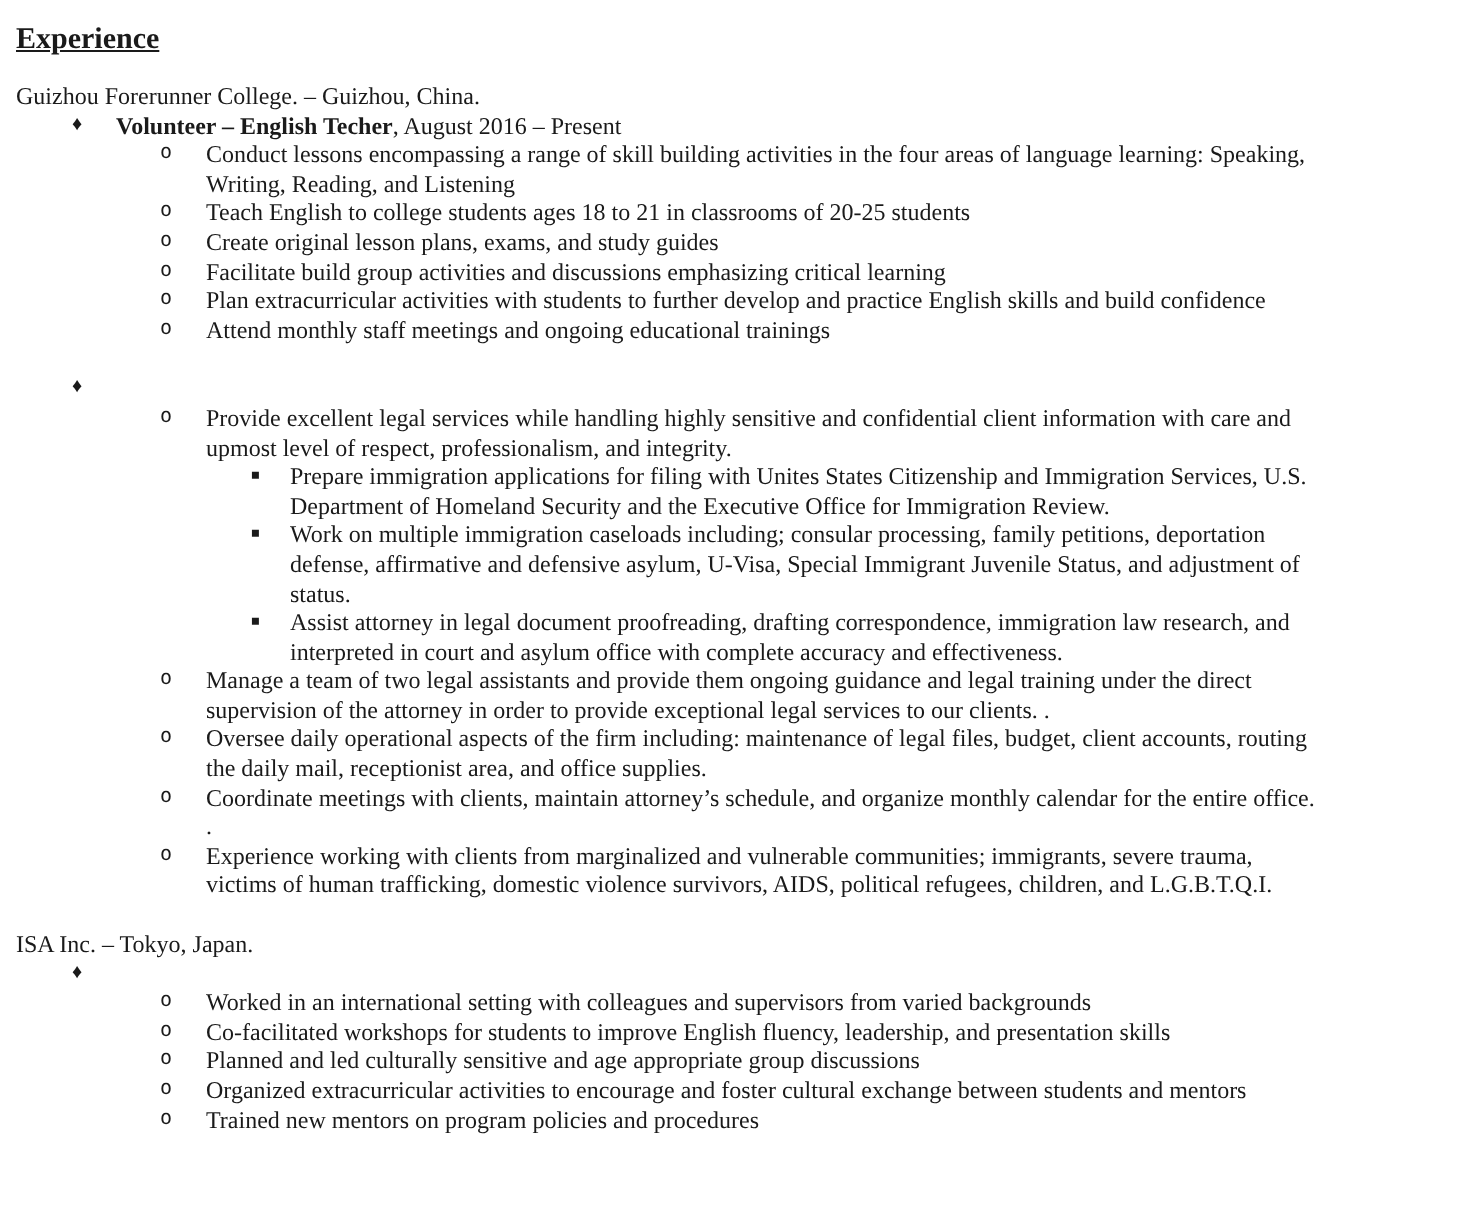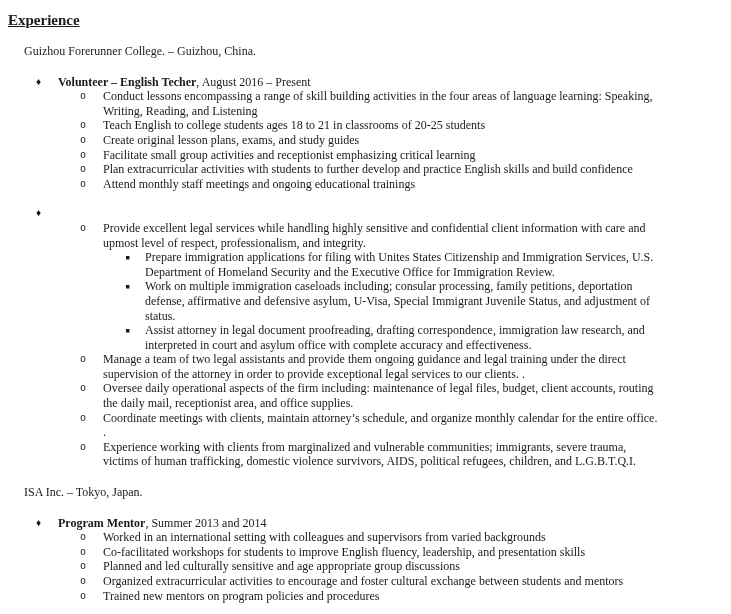--- a/index.html
+++ b/index.html
@@ -20,21 +20,21 @@
     overflow: hidden;
   }
   .heading {
     font-size: 15px;
     font-weight: bold;
     text-decoration: underline;
     margin: 0 0 13px 0;
     line-height: 16px;
   }
   .job { margin: 0 0 15px 0; }
-  .company { margin: 16px; }
+  .company { margin: 0; }
   .title-line {
     display: flex;
     margin-left: 28px;
   }
   .title-line .marker {
     flex: 0 0 22px;
     font-size: 10px;
     line-height: 14.6px;
   }
   .title-line .title-text b { font-weight: bold; }
@@ -72,21 +72,21 @@
         <div class="bullet lvl2">
           <span class="marker">o</span>
           <div class="bullet-text">Teach English to college students ages 18 to 21 in classrooms of 20-25 students</div>
         </div>
         <div class="bullet lvl2">
           <span class="marker">o</span>
           <div class="bullet-text">Create original lesson plans, exams, and study guides</div>
         </div>
         <div class="bullet lvl2">
           <span class="marker">o</span>
-          <div class="bullet-text">Facilitate small group activities and receptionist emphasizing critical learning</div>
+          <div class="bullet-text">Facilitate build group activities and discussions emphasizing critical learning</div>
         </div>
         <div class="bullet lvl2">
           <span class="marker">o</span>
           <div class="bullet-text">Plan extracurricular activities with students to further develop and practice English skills and build confidence</div>
         </div>
         <div class="bullet lvl2">
           <span class="marker">o</span>
           <div class="bullet-text">Attend monthly staff meetings and ongoing educational trainings</div>
         </div>
       </section>
@@ -124,21 +124,20 @@
         </div>
         <div class="bullet lvl2">
           <span class="marker">o</span>
           <div class="bullet-text">Experience working with clients from marginalized and vulnerable communities; immigrants, severe trauma, victims of human trafficking, domestic violence survivors, AIDS, political refugees, children, and L.G.B.T.Q.I.</div>
         </div>
       </section>
       <section class="job">
         <div class="company">ISA Inc. – Tokyo, Japan.</div>
         <div class="title-line">
           <span class="marker">♦</span>
-          <span class="title-text"><b>Program Mentor</b><span>, Summer 2013 and 2014</span></span>
         </div>
         <div class="bullet lvl2">
           <span class="marker">o</span>
           <div class="bullet-text">Worked in an international setting with colleagues and supervisors from varied backgrounds</div>
         </div>
         <div class="bullet lvl2">
           <span class="marker">o</span>
           <div class="bullet-text">Co-facilitated workshops for students to improve English fluency, leadership, and presentation skills</div>
         </div>
         <div class="bullet lvl2">

